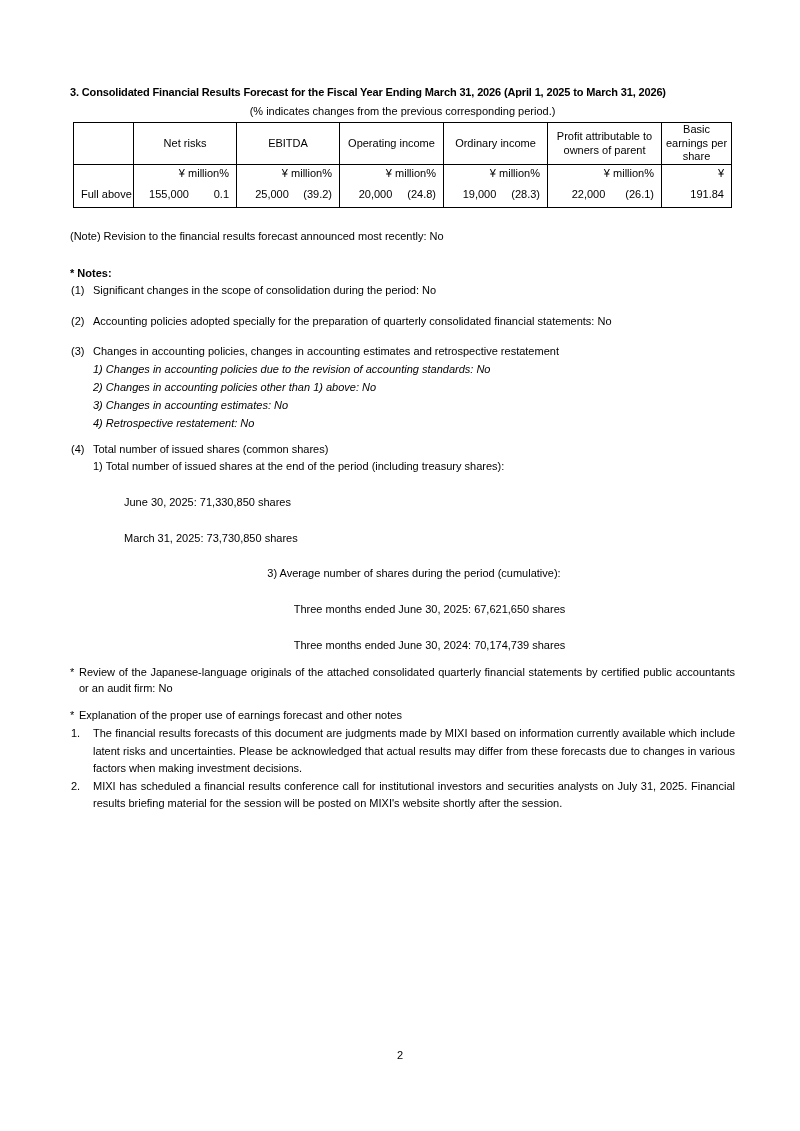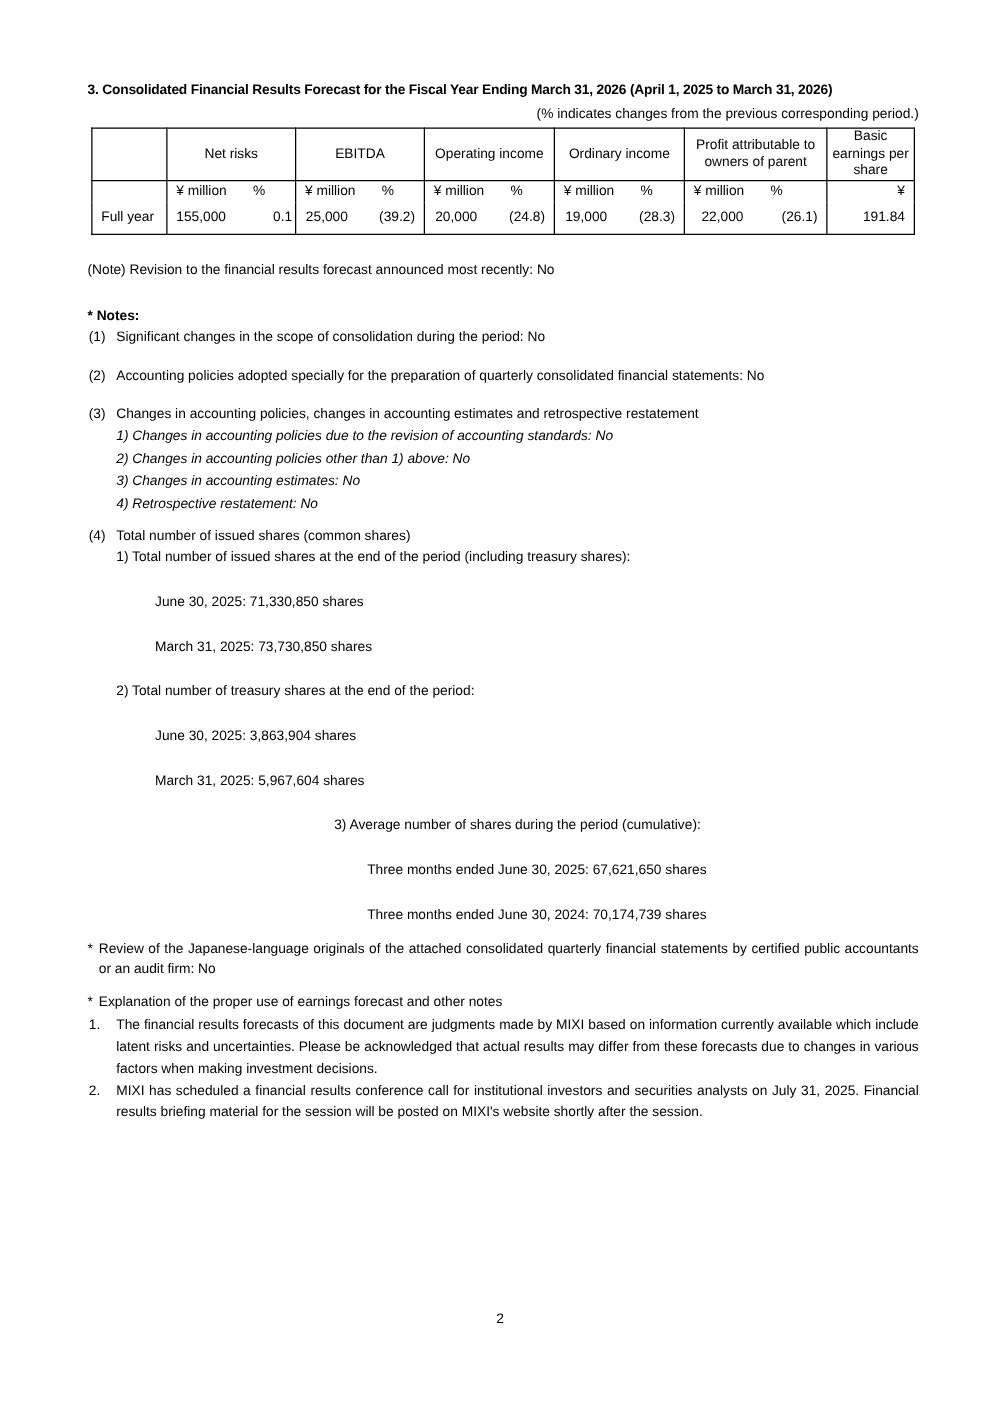--- a/index.html
+++ b/index.html
@@ -12,30 +12,30 @@
     font-size: 11px;
     overflow: hidden;
   }
   .content {
     position: absolute;
     left: 70px;
     top: 0;
     width: 665px;
   }
   .title {
-    margin-top: 64px;
+    margin-top: 84px;
     font-weight: bold;
     line-height: 16px;
     white-space: nowrap;
     letter-spacing: -0.15px;
   }
   .subtitle {
     margin-top: 4px;
     line-height: 15px;
-    text-align: right;
+    text-align: center;
   }
   table.forecast {
     margin: 3px 0 0 3px;
     border-collapse: collapse;
     table-layout: fixed;
     width: 658px;
     font-size: 11px;
   }
   table.forecast td {
     border: 1px solid #000;
@@ -45,24 +45,23 @@
   tr.hrow td {
     height: 42px;
     text-align: center;
     line-height: 13.5px;
     padding: 0 2px;
   }
   tr.urow td { height: 17px; border-bottom: none; }
   tr.drow td { height: 26px; border-top: none; }
   .pair {
     display: flex;
-    justify-content: flex-start;
+    justify-content: flex-end;
     align-items: baseline;
     padding: 0 7px;
-    gap: 21px;
   }
   .pair .val { flex: 1; text-align: center; }
   .pair .pct { min-width: 32px; text-align: right; }
   td.rlabel { padding-left: 7px; text-align: left; }
   td.eps-r { text-align: right; padding-right: 7px; }
   .tnote { margin-top: 21px; line-height: 15px; }
   .notes-heading { margin-top: 21px; font-weight: bold; line-height: 17px; }
   .note-item {
     position: relative;
     padding-left: 23px;
@@ -165,21 +164,21 @@
         </td>
         <td>
           <div class="pair">
               <span>¥ million</span>
               <span>%</span>
             </div>
         </td>
         <td class="eps-r">¥</td>
       </tr>
       <tr class="drow">
-        <td class="rlabel">Full year</td>
+        <td class="rlabel">Full above</td>
         <td>
           <div class="pair">
               <span class="val">155,000</span>
               <span class="pct">0.1</span>
             </div>
         </td>
         <td>
           <div class="pair">
               <span class="val">25,000</span>
               <span class="pct">(39.2)</span>
@@ -233,25 +232,20 @@
   <div class="note-item" id="note4">
     <span class="num">(4)</span><span>Total number of issued shares (common shares)</span>
   </div>
 
   <div class="share-sub" id="share1">
     <div class="sub-title">1) Total number of issued shares at the end of the period (including treasury shares):</div>
     <div class="share-line">June 30, 2025: 71,330,850 shares</div>
     <div class="share-line">March 31, 2025: 73,730,850 shares</div>
   </div>
 
-  <div class="share-sub" id="share2">
-    <div class="sub-title">2) Total number of treasury shares at the end of the period:</div>
-    <div class="share-line">June 30, 2025: 3,863,904 shares</div>
-    <div class="share-line">March 31, 2025: 5,967,604 shares</div>
-  </div>
 
   <div class="share-sub" id="share3">
     <div class="sub-title">3) Average number of shares during the period (cumulative):</div>
     <div class="share-line">Three months ended June 30, 2025: 67,621,650 shares</div>
     <div class="share-line">Three months ended June 30, 2024: 70,174,739 shares</div>
   </div>
 
   <div class="star-item" id="review">
     <span class="star">*</span><span>Review of the Japanese-language originals of the attached consolidated quarterly financial statements by certified public accountants or an audit firm: No</span>
   </div>

